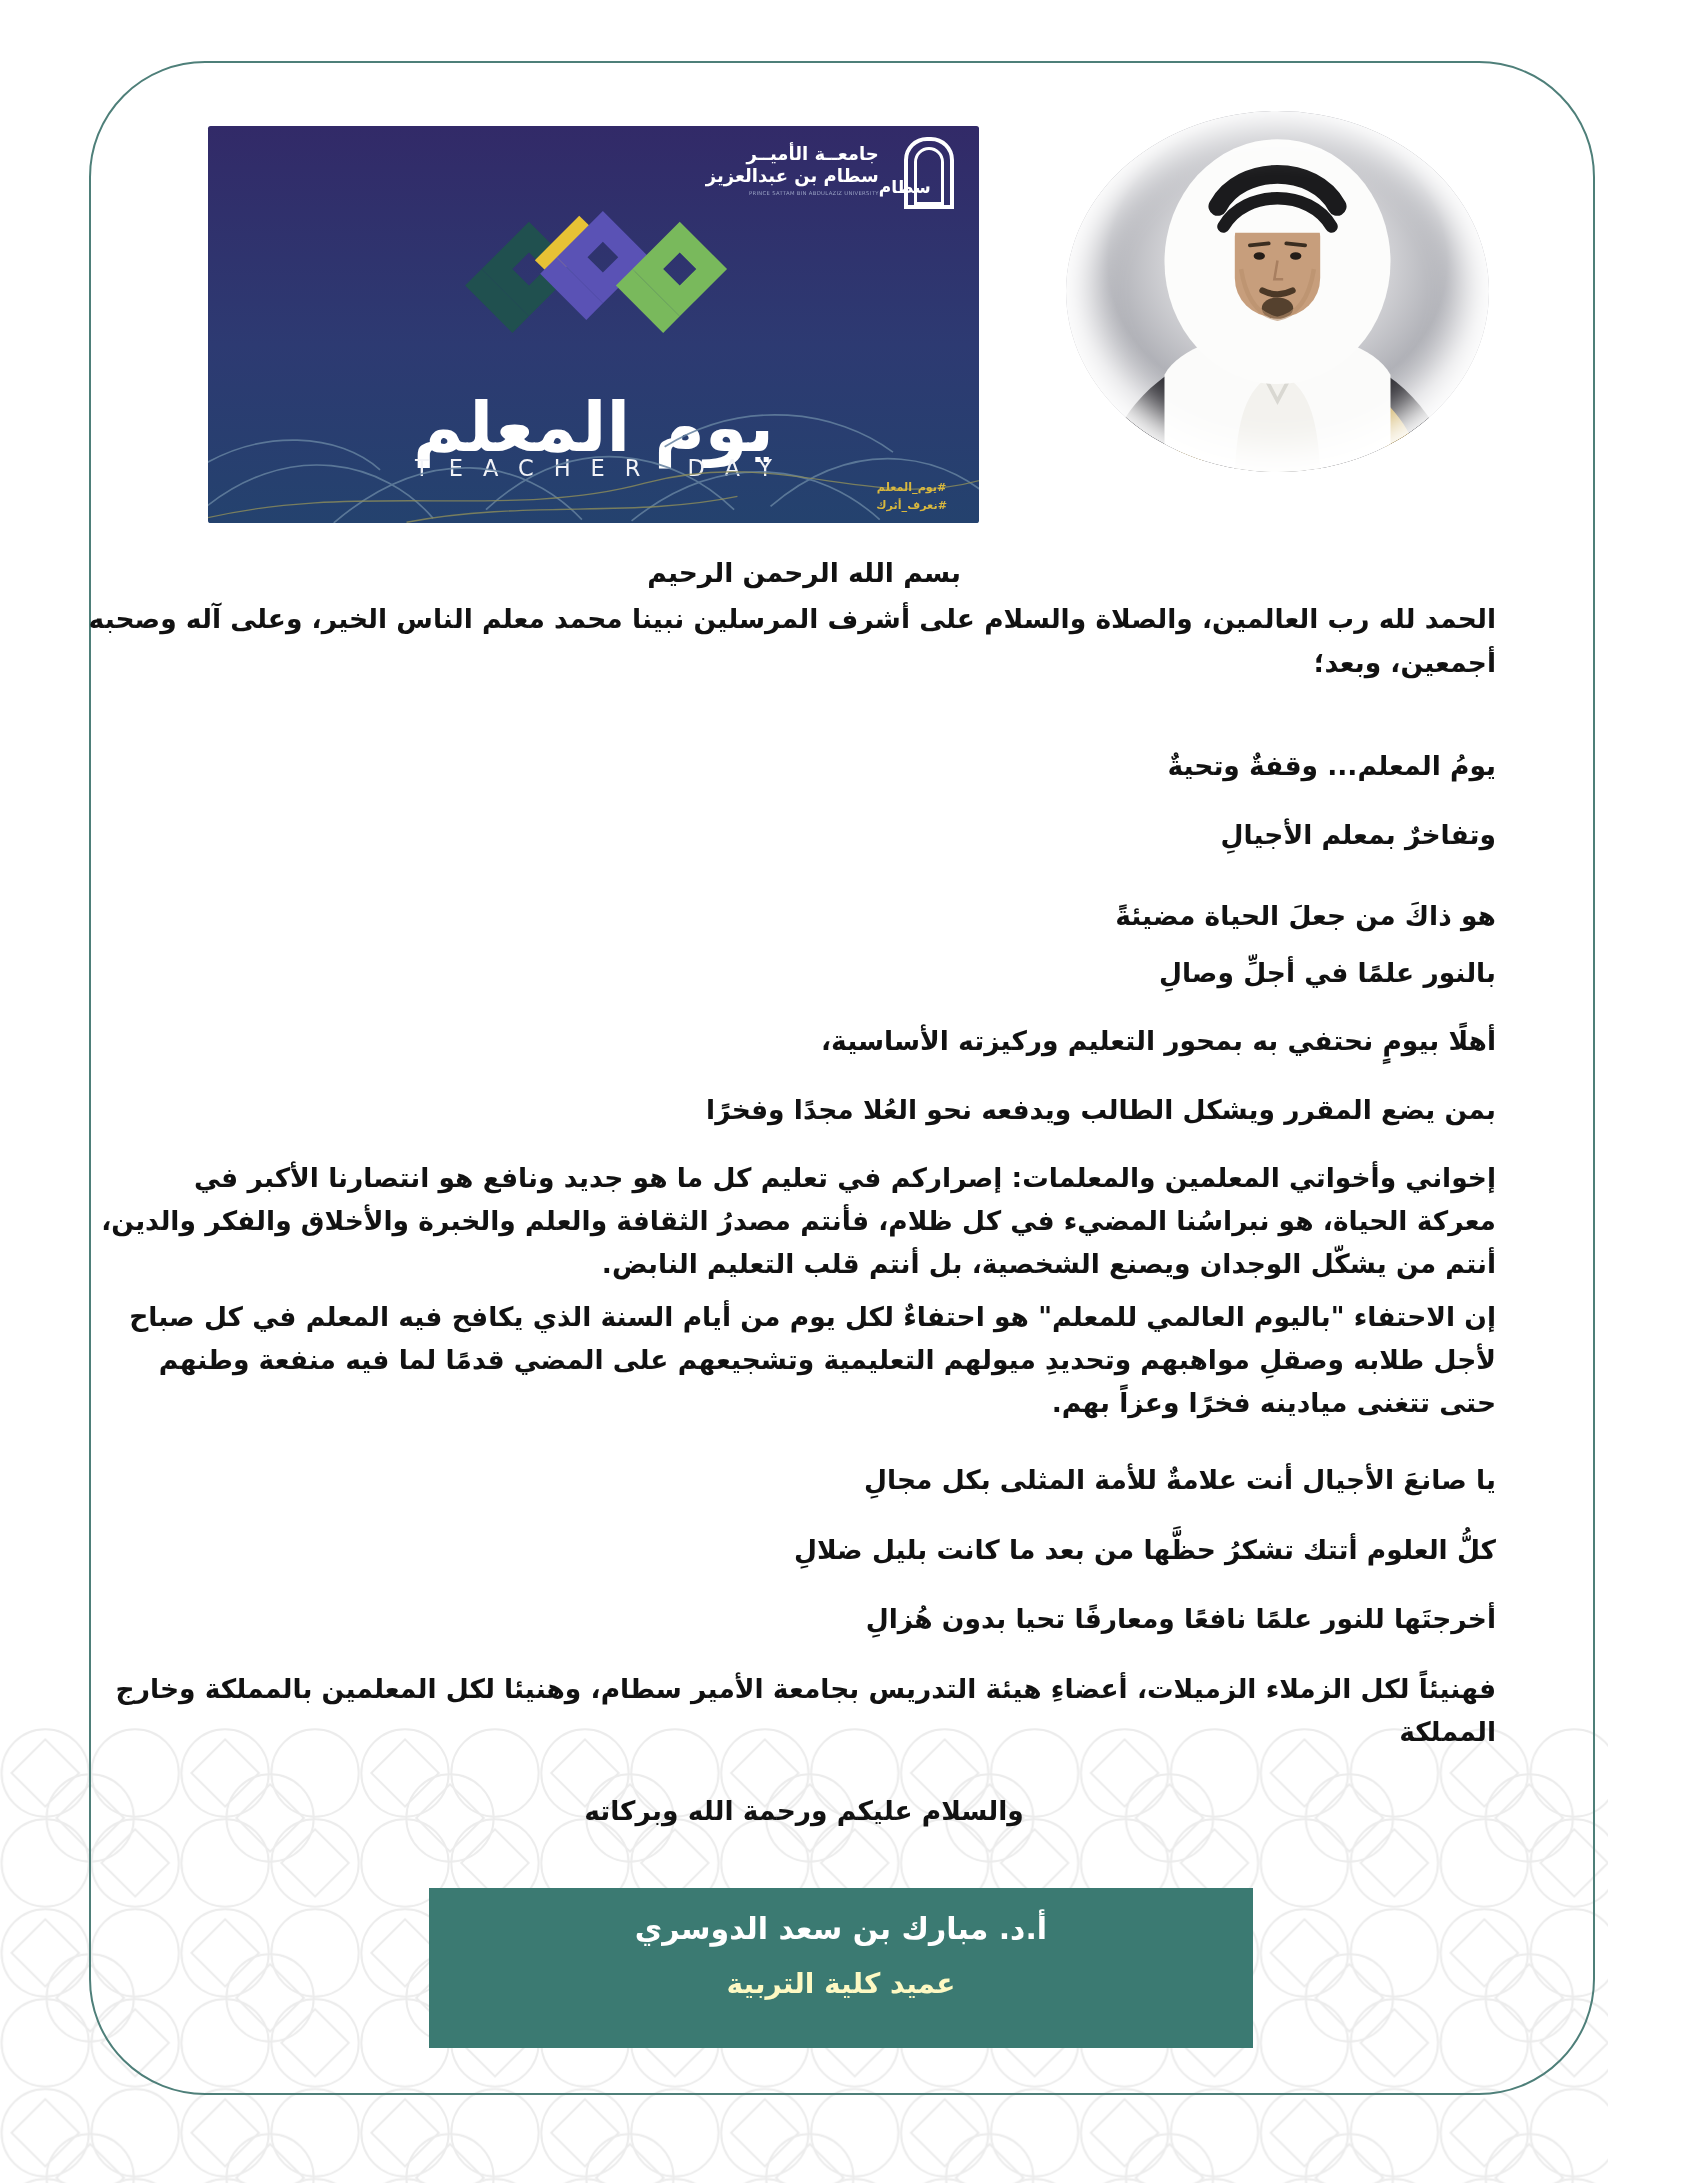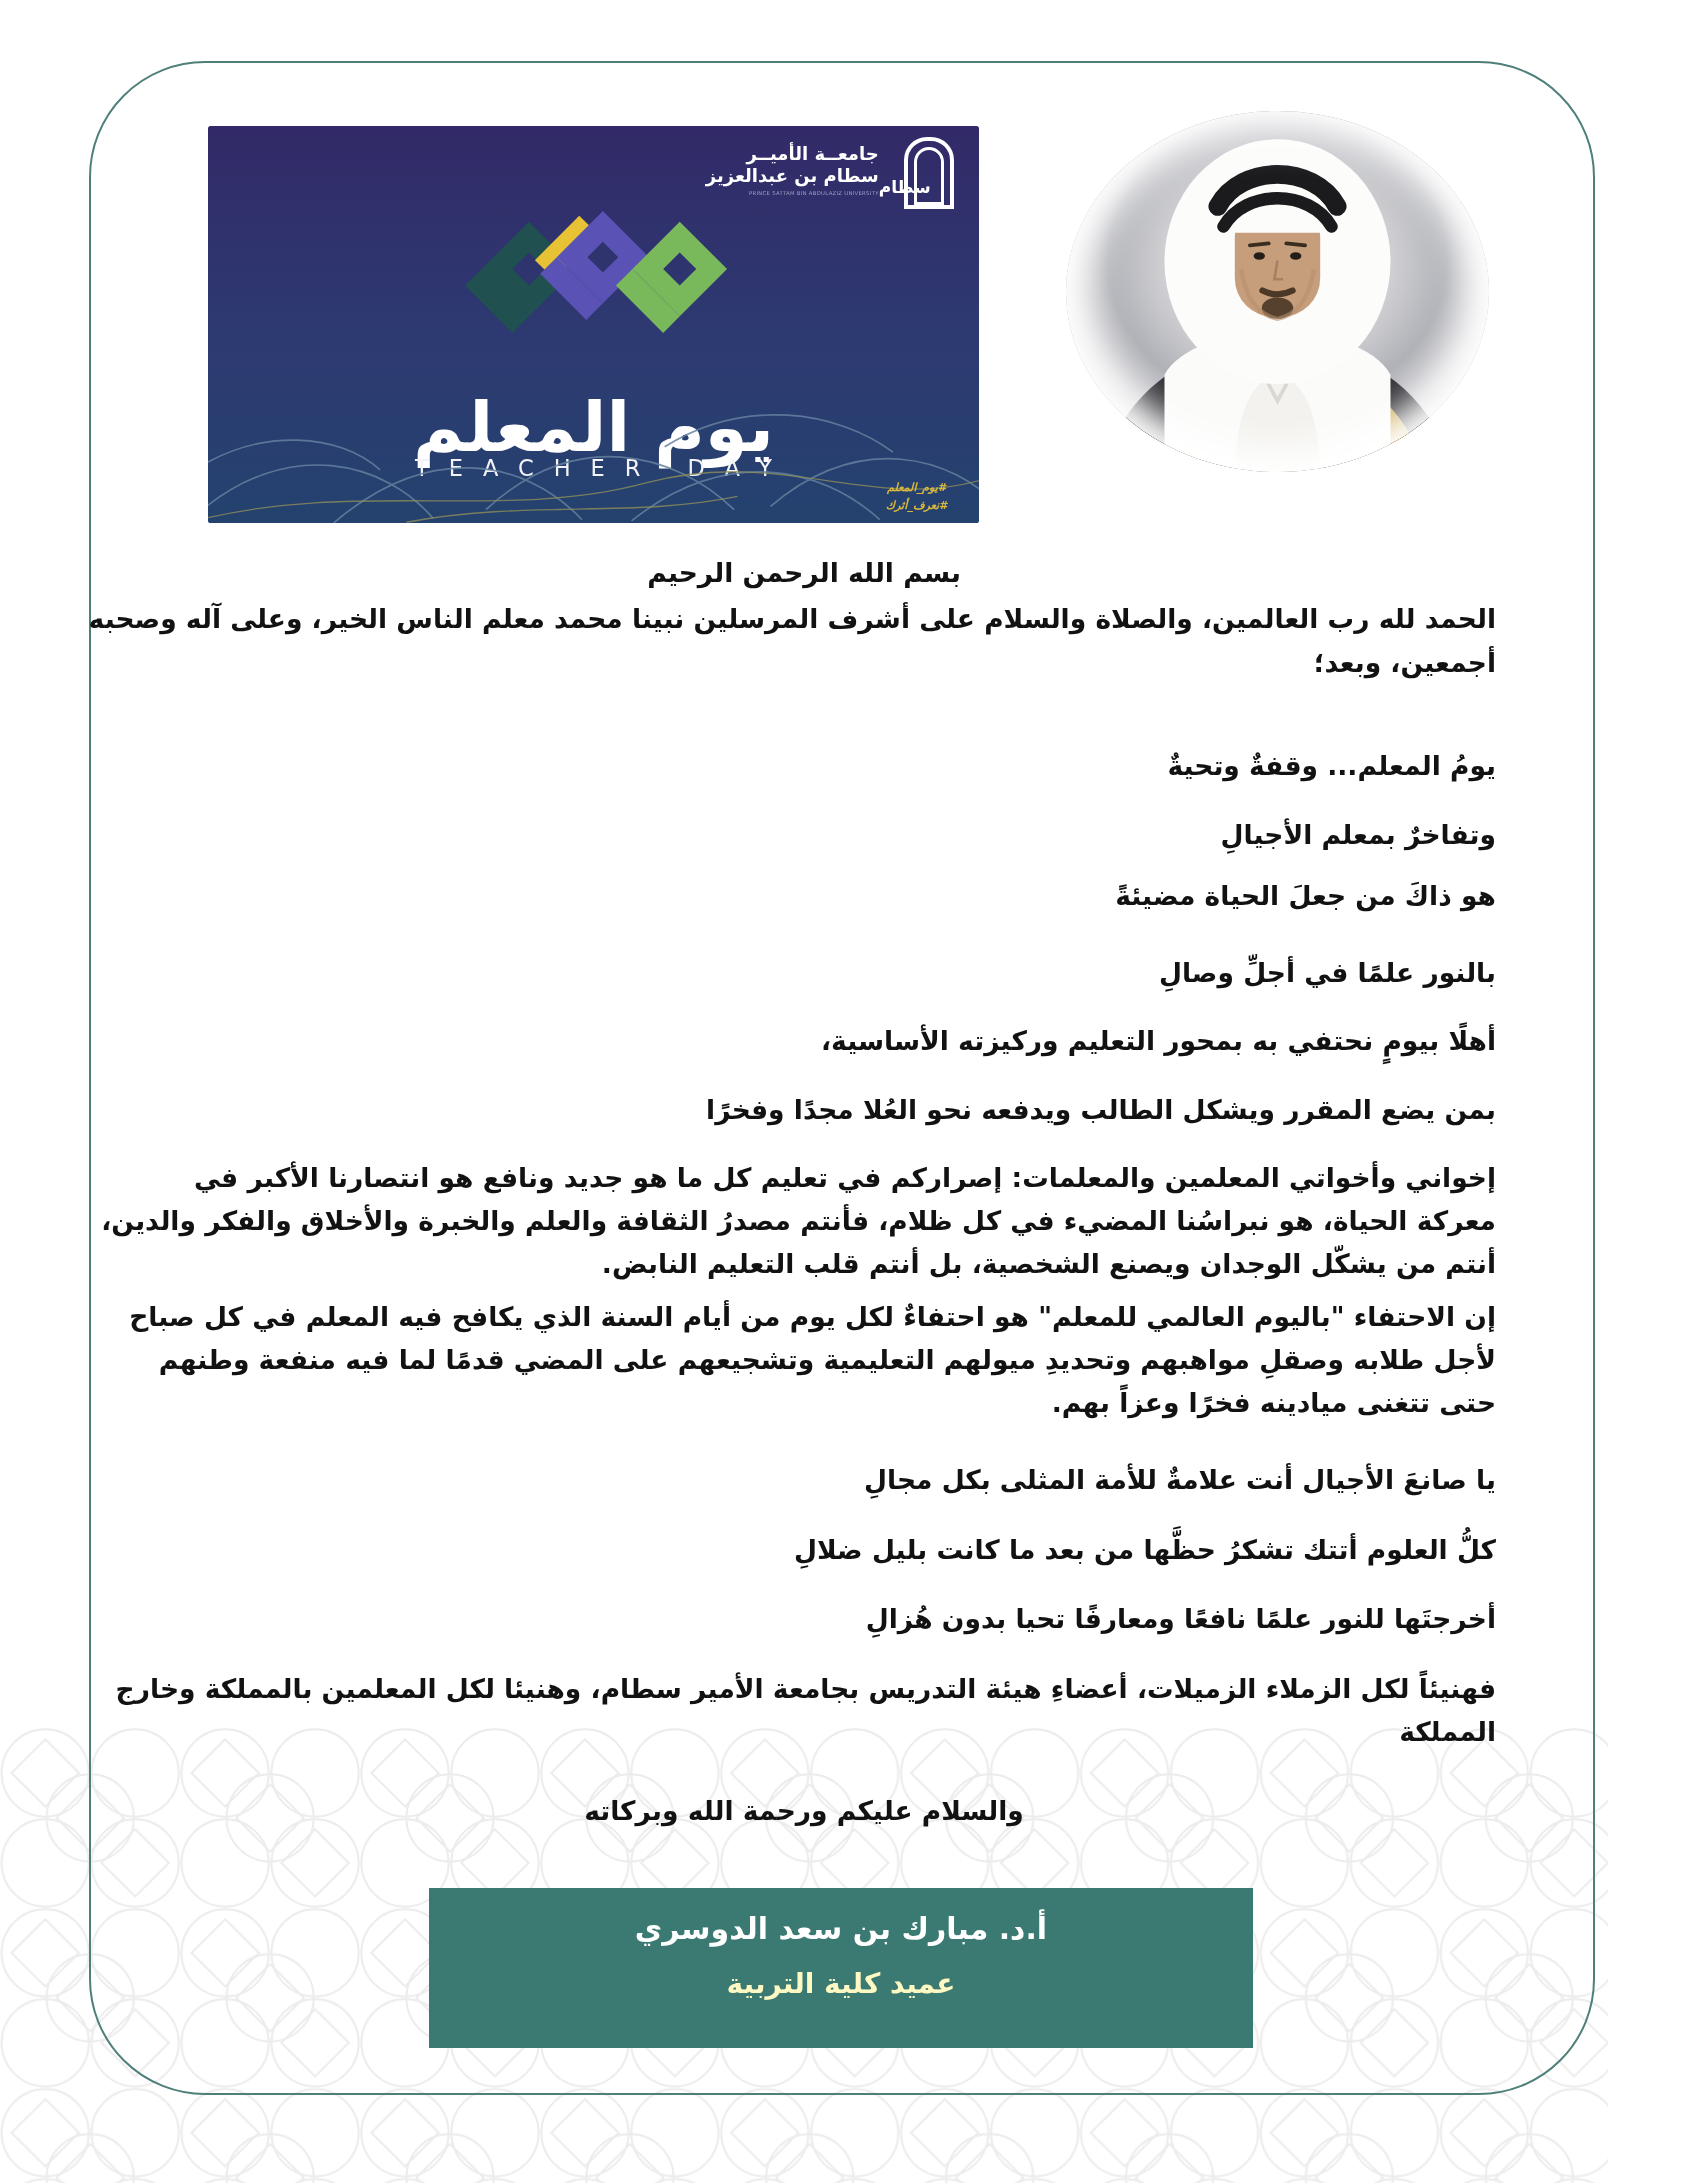--- a/index.html
+++ b/index.html
@@ -27,21 +27,21 @@
   .arch::after{content:"";position:absolute;left:6px;right:6px;top:6px;bottom:0;
         border:3.3px solid #fff;border-radius:16px 16px 0 0;}
   .arch-word{position:absolute;left:-9.3px;bottom:5.3px;color:#fff;font-size:17px;font-weight:700;direction:rtl;}
   .marks{position:absolute;left:50%;transform:translateX(-50%);top:78px;}
   .title-ar{position:absolute;left:0;right:0;top:233px;text-align:center;color:#ffffff;
             font-size:69px;font-weight:700;direction:rtl;margin-top:28px;}
   .title-en{position:absolute;left:20px;right:0;top:329px;text-align:center;color:#f2f3f7;
             font-size:22.5px;font-weight:400;letter-spacing:20px;white-space:nowrap;}
   .waves{position:absolute;left:0;bottom:0;}
   .hashtags{position:absolute;right:32px;bottom:8px;color:#d9b83e;font-size:11.2px;font-weight:700;
-            text-align:center;direction:rtl;line-height:1.6;font-style:italic;}
+            text-align:center;direction:rtl;line-height:1.6;}
 
   
   .portrait{position:absolute;left:1066px;top:111px;width:423px;height:361px;z-index:2;
             border-radius:50%;overflow:hidden;
             background:radial-gradient(50% 50% at 50% 42%, #efeff1 0%, #dadadd 45%, #b0b1b7 80%, #cfcfd3 100%);}
   .portrait::after{content:"";position:absolute;inset:0;border-radius:50%;
             box-shadow:inset 0 0 36px 23px #ffffff;}
 
   
   .txt{position:absolute;right:112px;direction:rtl;white-space:nowrap;font-weight:700;
@@ -172,21 +172,21 @@
     </svg>
   </div>
 
   <div class="ctr" style="top:557px">بسم الله الرحمن الرحيم</div>
 
   <div class="txt" style="top:603px">الحمد لله رب العالمين، والصلاة والسلام على أشرف المرسلين نبينا محمد معلم الناس الخير، وعلى آله وصحبه</div>
   <div class="txt" style="top:647px">أجمعين، وبعد؛</div>
 
   <div class="txt" style="top:750px">يومُ المعلم... وقفةٌ وتحيةٌ</div>
   <div class="txt" style="top:819px">وتفاخرٌ بمعلم الأجيالِ</div>
-  <div class="txt" style="top:880px">هو ذاكَ من جعلَ الحياة مضيئةً</div>
+  <div class="txt" style="top:900px">هو ذاكَ من جعلَ الحياة مضيئةً</div>
   <div class="txt" style="top:957px">بالنور علمًا في أجلِّ وصالِ</div>
   <div class="txt" style="top:1025px">أهلًا بيومٍ نحتفي به بمحور التعليم وركيزته الأساسية،</div>
   <div class="txt" style="top:1094px">بمن يضع المقرر ويشكل الطالب ويدفعه نحو العُلا مجدًا وفخرًا</div>
 
   <div class="txt" style="top:1162px">إخواني وأخواتي المعلمين والمعلمات: إصراركم في تعليم كل ما هو جديد ونافع هو انتصارنا الأكبر في</div>
   <div class="txt" style="top:1205px">معركة الحياة، هو نبراسُنا المضيء في كل ظلام، فأنتم مصدرُ الثقافة والعلم والخبرة والأخلاق والفكر والدين،</div>
   <div class="txt" style="top:1248px">أنتم من يشكّل الوجدان ويصنع الشخصية، بل أنتم قلب التعليم النابض.</div>
 
   <div class="txt" style="top:1301px">إن الاحتفاء "باليوم العالمي للمعلم" هو احتفاءٌ لكل يوم من أيام السنة الذي يكافح فيه المعلم في كل صباح</div>
   <div class="txt" style="top:1344px">لأجل طلابه وصقلِ مواهبهم وتحديدِ ميولهم التعليمية وتشجيعهم على المضي قدمًا لما فيه منفعة وطنهم</div>

